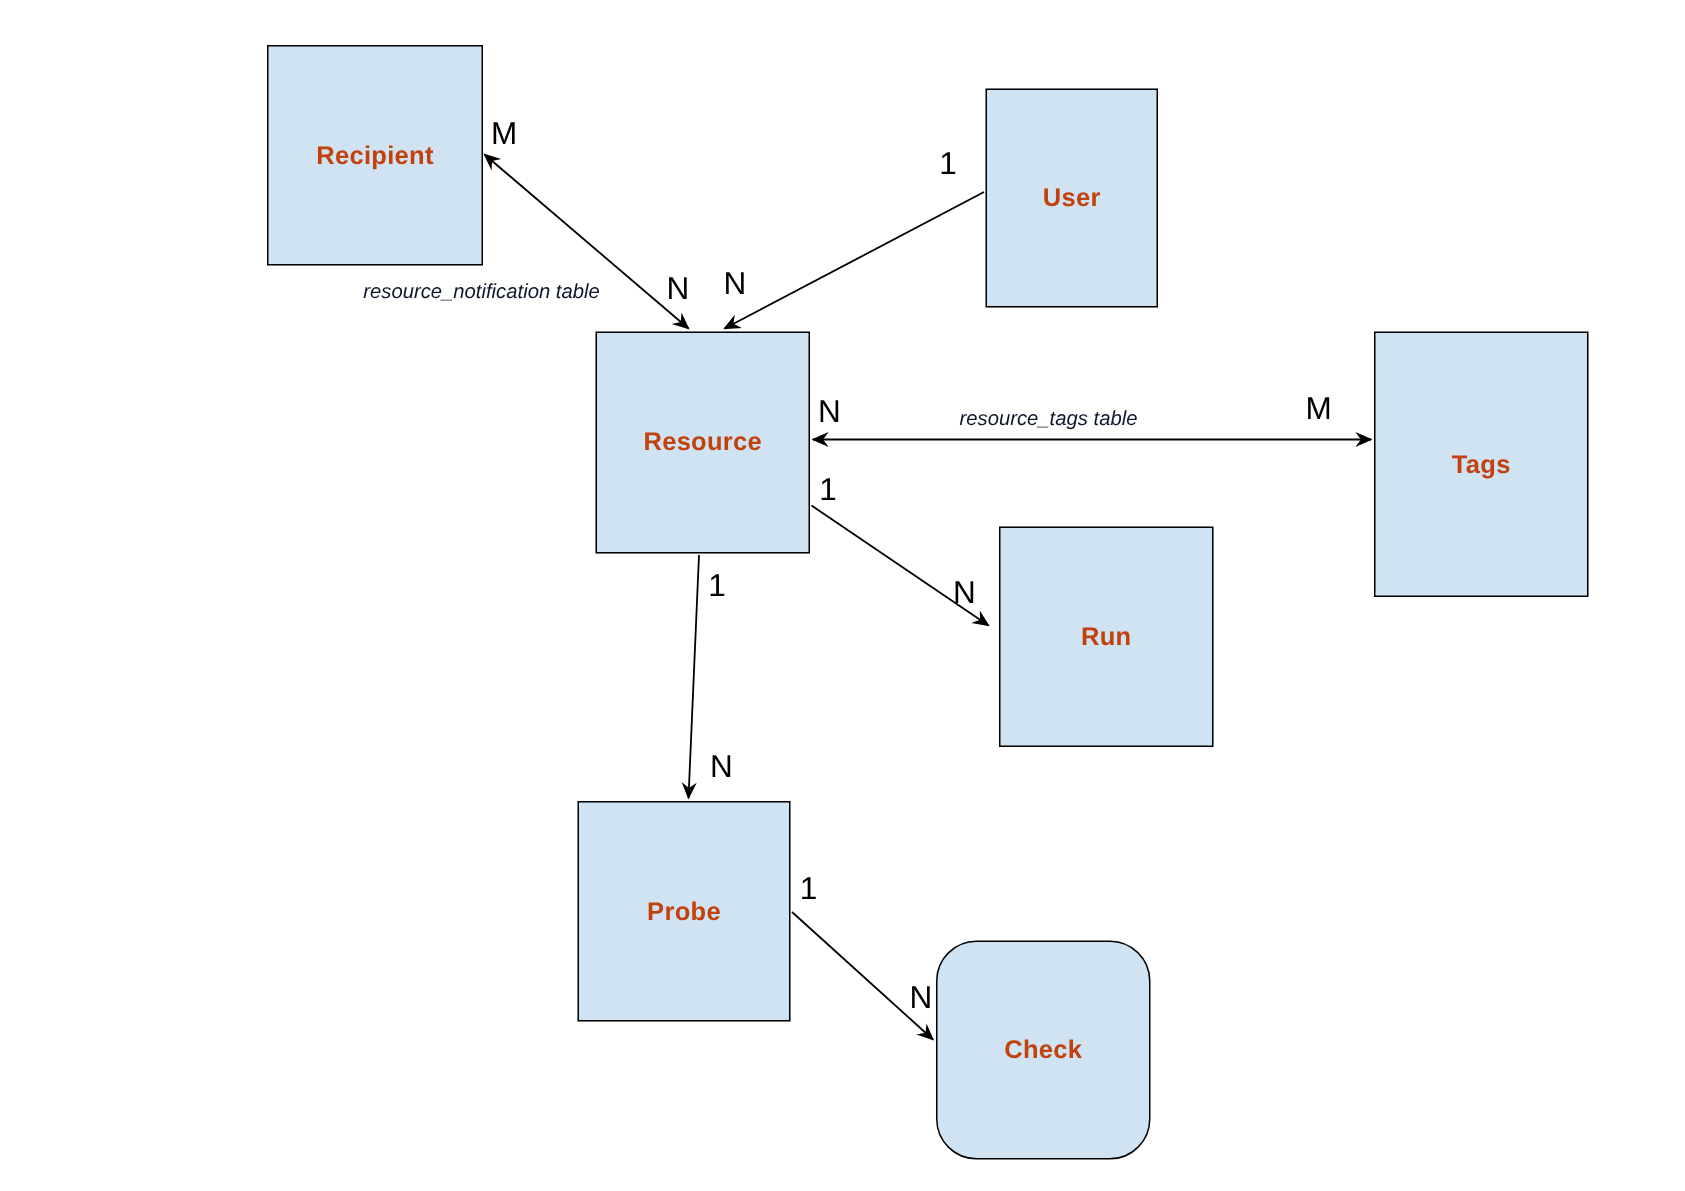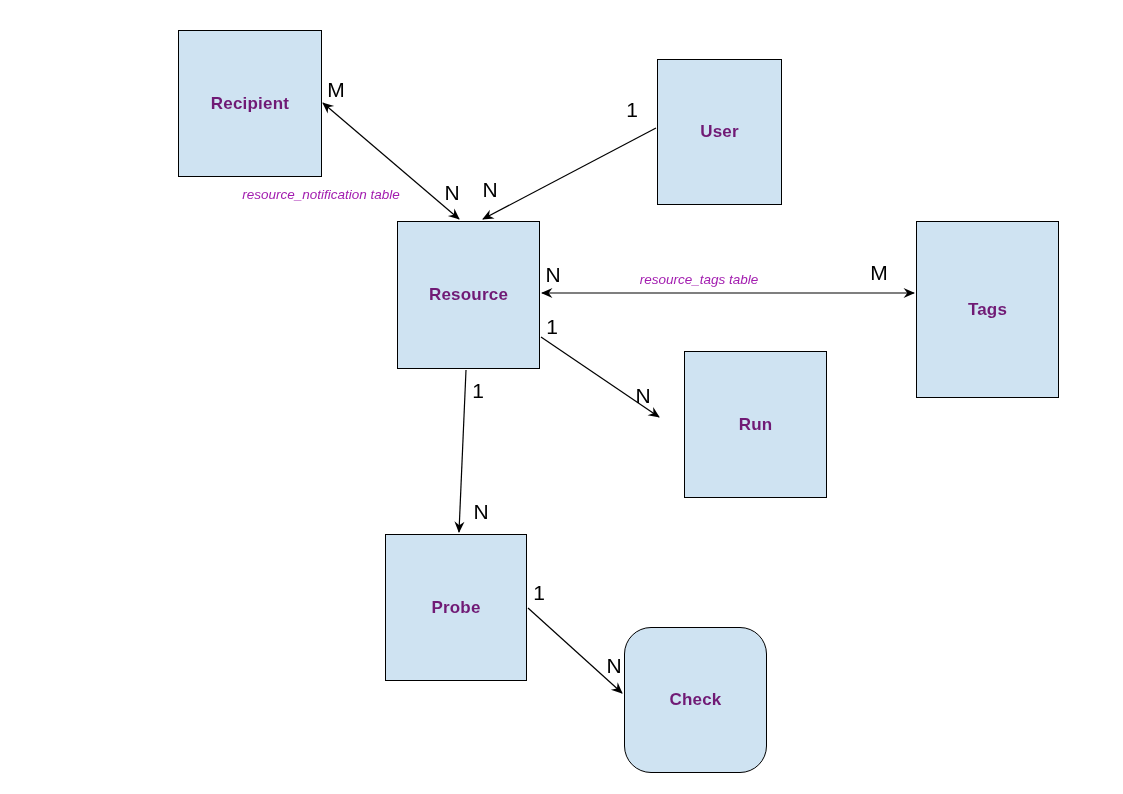--- a/index.html
+++ b/index.html
@@ -27,45 +27,45 @@
     background: #cfe3f2;
     border: 1px solid #000000;
     box-sizing: border-box;
     display: flex;
     align-items: center;
     justify-content: center;
   }
   .entity-label {
     font-size: 17px;
     font-weight: bold;
-    color: #701a75;
+    color: #c2410c;
     letter-spacing: 0.2px;
   }
   .cardinality {
     position: absolute;
     font-size: 21px;
     color: #000000;
     transform: translate(-50%, -50%);
     white-space: nowrap;
   }
   .annotation {
     position: absolute;
     font-size: 13.5px;
     font-style: italic;
-    color: #a21caf;
+    color: #0f172a;
     transform: translate(-50%, -50%);
     white-space: nowrap;
   }
 
   
   .box-recipient { left: 178px; top: 30px;  width: 144px; height: 147px; }
-  .box-user      { left: 657px; top: 59px;  width: 125px; height: 146px; }
+  .box-user      { left: 657px; top: 59px;  width: 115px; height: 146px; }
   .box-resource  { left: 397px; top: 221px; width: 143px; height: 148px; }
   .box-tags      { left: 916px; top: 221px; width: 143px; height: 177px; }
-  .box-run       { left: 684px; top: 351px; width: 143px; height: 147px; }
+  .box-run       { left: 666px; top: 351px; width: 143px; height: 147px; }
   .box-probe     { left: 385px; top: 534px; width: 142px; height: 147px; justify-content: center; }
   .box-check     { left: 624px; top: 627px; width: 143px; height: 146px; border-radius: 27px; }
 
   
   .card-recipient-m { left: 336px; top: 90px;  }
   .card-recipient-n { left: 452px; top: 193px; }
   .card-user-n      { left: 490px; top: 190px; }
   .card-user-1      { left: 632px; top: 110px; }
   .card-tags-n      { left: 553px; top: 275px; }
   .card-tags-m      { left: 879px; top: 273px; }

